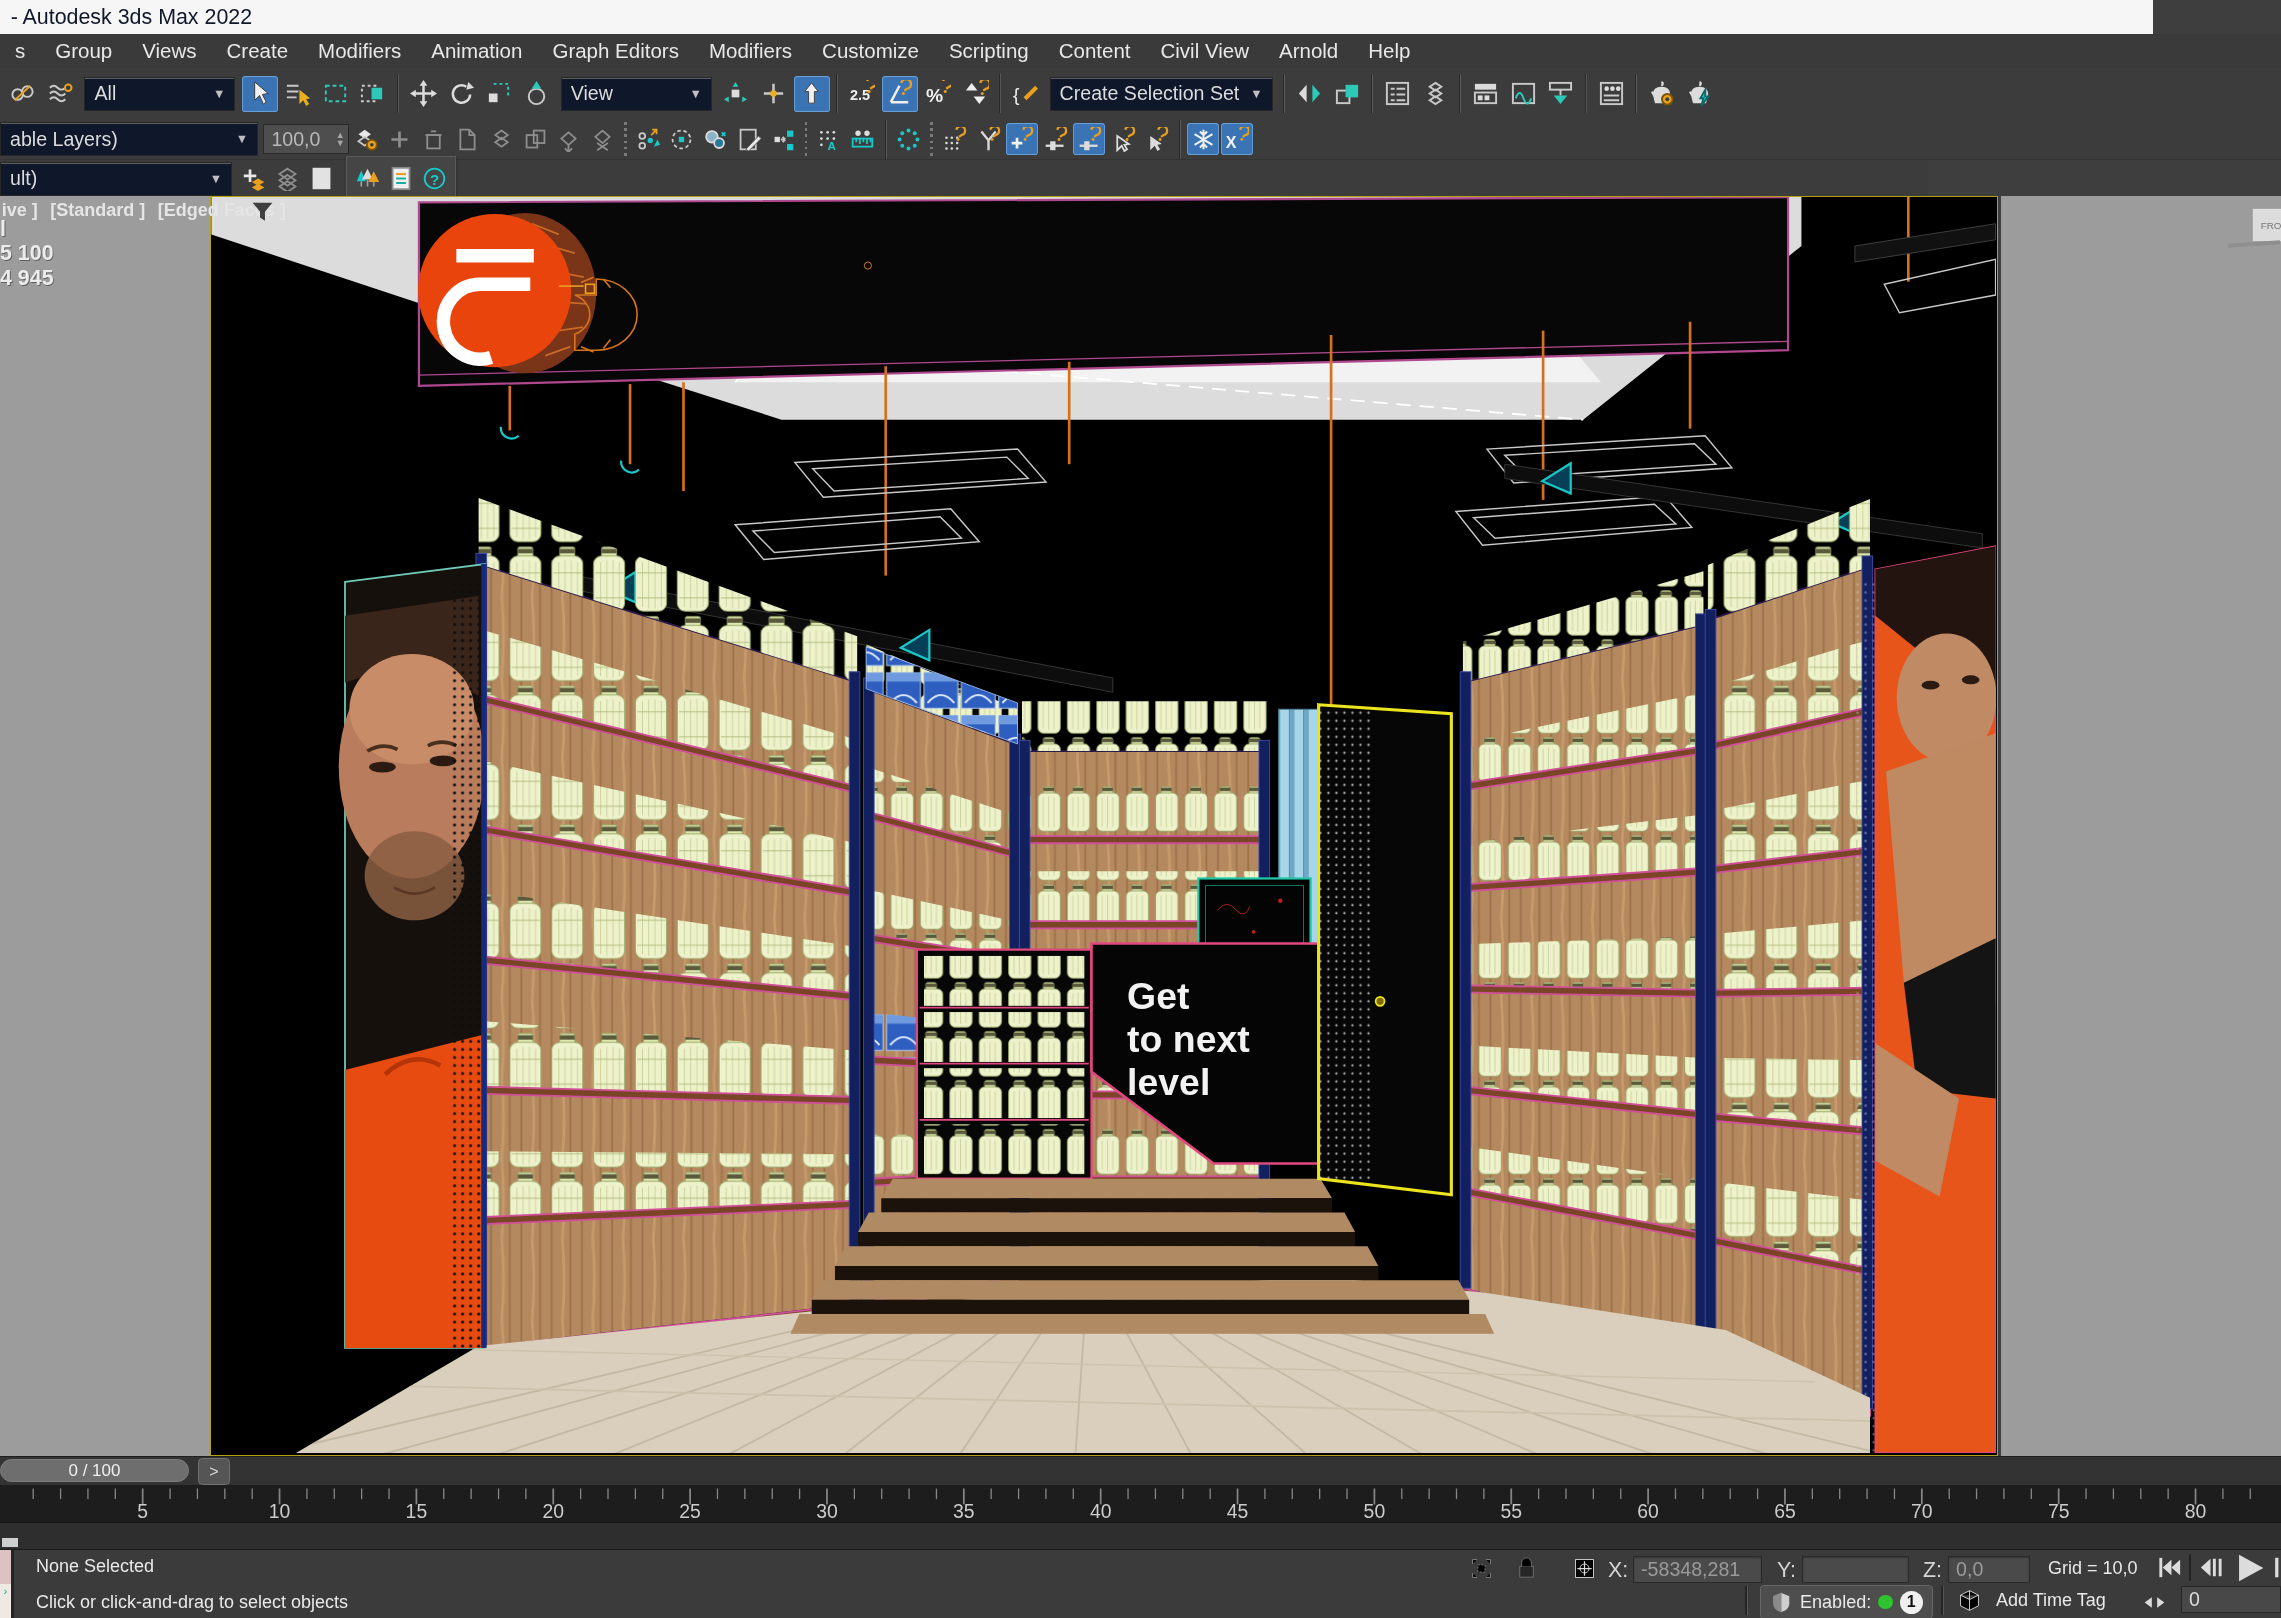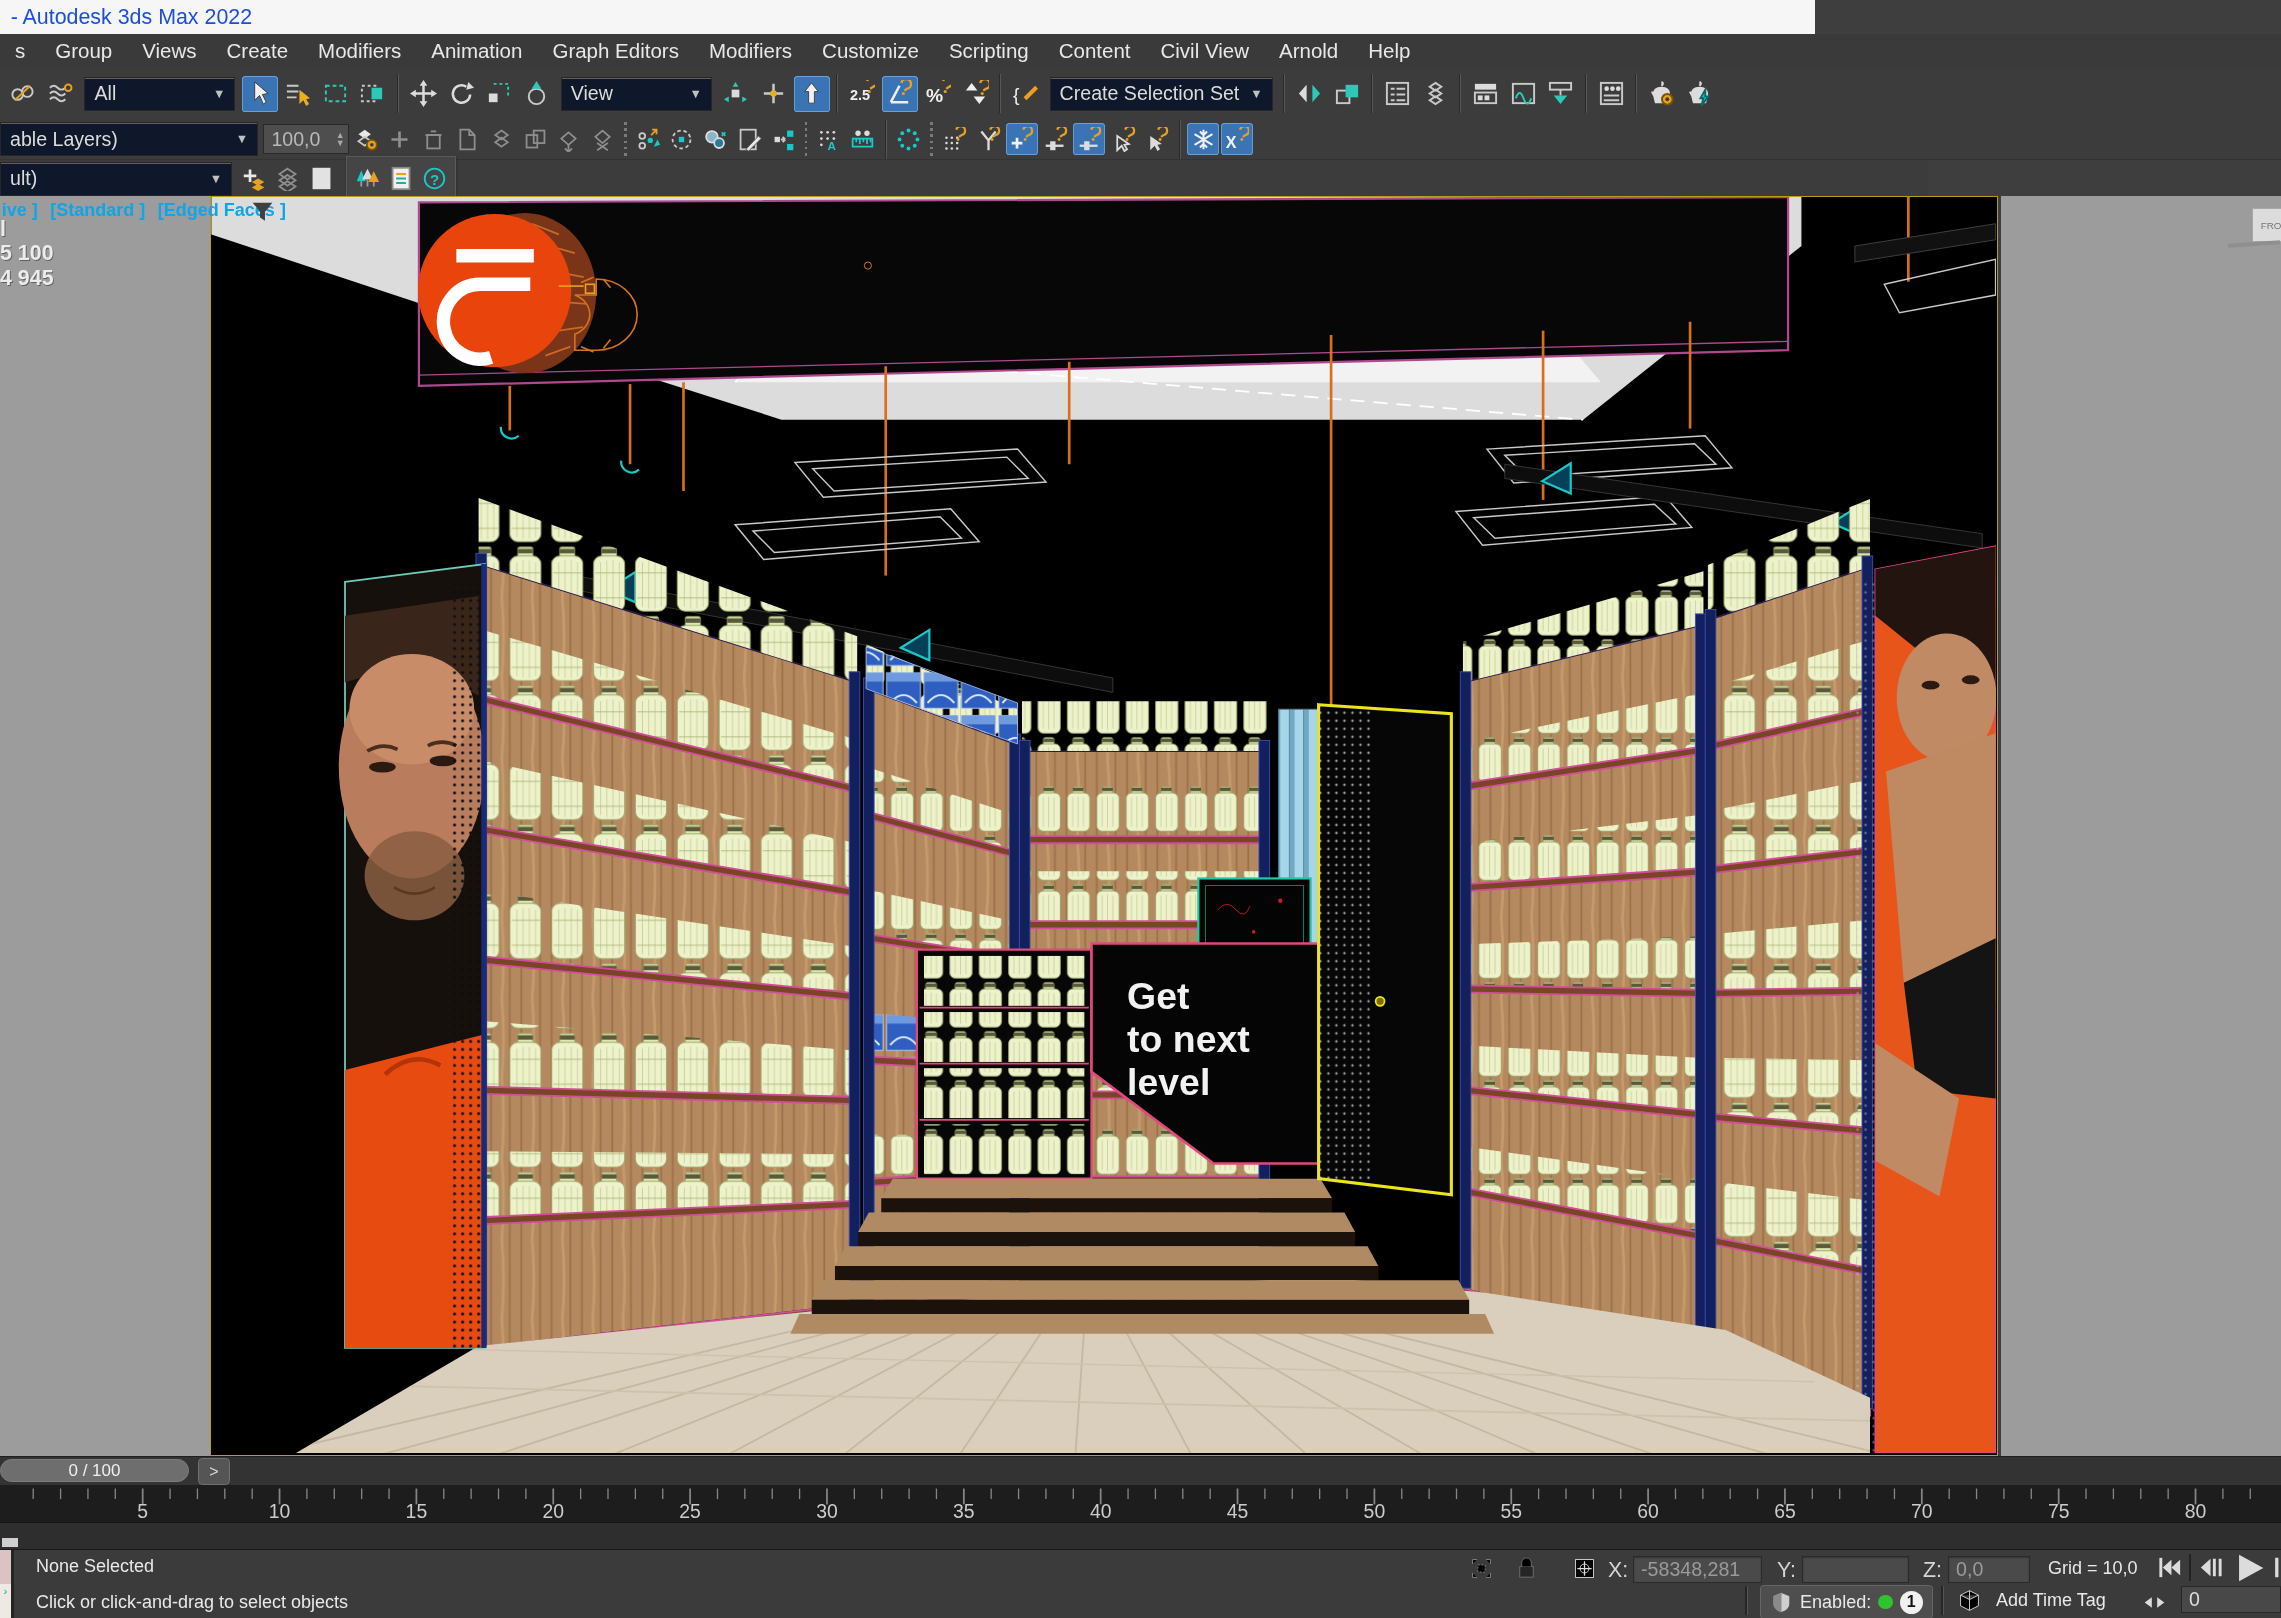--- a/index.html
+++ b/index.html
@@ -1,19 +1,19 @@
 <!DOCTYPE html>
 <html style="font-size:14.3px"><head>
 <meta charset="utf-8">
 <style>
   html,body{margin:0;padding:0;width:2281px;height:1618px;overflow:hidden;background:#3e3e3e;
     font-family:"Liberation Sans",sans-serif;-webkit-font-smoothing:antialiased;}
   .abs{position:absolute;}
   
-  #titlebar{left:0;top:0;width:1815px;height:34px;background:#f6f6f6;color:#1d4ed8;
+  #titlebar{left:0;top:0;width:2153px;height:34px;background:#f6f6f6;color:#0f172a;
     font-size:21.4px;line-height:34px;padding-left:10.7px;box-sizing:border-box;}
   #menubar{left:0;top:34px;width:2281px;height:34px;background:#3a3a3a;border-bottom:0.9px solid #303030;
     display:flex;align-items:center;color:#e8e8e8;font-size:20.5px;}
   .menu-item{padding:0 15px;height:34px;line-height:34px;cursor:default;}
   
   #toolbar1{left:0;top:68px;width:2281px;height:52px;background:#3c3c3c;border-bottom:0.9px solid #333;
     display:flex;align-items:center;padding-left:3.6px;box-sizing:border-box;}
   #toolbar2{left:0;top:119px;width:2281px;height:41px;background:#3c3c3c;border-bottom:0.9px solid #333;
     display:flex;align-items:center;box-sizing:border-box;}
   #toolbar3{left:0;top:160px;width:1928px;height:37px;background:#3c3c3c;
@@ -33,21 +33,21 @@
   .w170{width:151px;} .w250{width:223px;} .w290{width:258px;margin-left:0;} .w260{width:232px;margin-left:0;}
   .spin{height:30px;width:86px;background:#4e4e4e;border:0.9px solid #292929;color:#b9b9b9;font-size:19.6px;
     display:flex;align-items:center;padding:0 3.6px 0 7.1px;box-sizing:border-box;flex:0 0 auto;gap:8px;}
   .spbtns{margin-left:auto;display:flex;flex-direction:column;font-size:9px;color:#a8a8a8;line-height:8px;}
   #float-panel{display:flex;align-items:center;background:#454545;border:0.9px solid #5a5a5a;
     box-shadow:0.9px 1.8px 2.7px rgba(0,0,0,.4);height:43px;padding:0 3.6px;margin-left:7.1px;}
   
   #vp-left{left:0;top:196px;width:210px;height:1260px;background:#9c9c9c;}
   #vp-right{left:2001px;top:196px;width:281px;height:1260px;background:#9c9c9c;}
   #vp-border{left:210px;top:196px;width:1788px;height:1260px;border:1.8px solid #b3a013;box-sizing:border-box;background:#000;}
-  #vp-label{left:1.8px;top:200px;color:#0ea5e9;font-size:18px;font-weight:bold;display:flex;gap:12.5px;white-space:nowrap;}
+  #vp-label{left:1.8px;top:200px;color:#e5e5e5;font-size:18px;font-weight:bold;display:flex;gap:12.5px;white-space:nowrap;}
   .stat{left:0;color:#ececec;font-weight:bold;font-size:21.4px;text-shadow:0.9px 0.9px 0 #606060;}
   #viewcube{left:2252px;top:208px;width:36px;height:32px;background:#dcdcdc;border:0.9px solid #a8a8a8;
     color:#777;font-size:9.8px;display:flex;align-items:center;justify-content:center;}
   #vc-shadow{left:2228px;top:242px;width:52px;height:3.6px;background:#8f8f8f;transform:rotate(-4deg);}
   
   #slider-row{left:0;top:1456px;width:2281px;height:28.5px;background:#333333;border-top:0.9px solid #1f1f1f;}
   #time-slider{left:0;top:1459px;width:189px;height:23px;background:#6e6e6e;border:0.9px solid #7d7d7d;
     border-radius:11.6px;color:#efefef;font-size:17px;display:flex;align-items:flex-end;justify-content:center;box-sizing:border-box;}
   #next-frame-btn{left:198px;top:1458px;width:30px;height:25px;background:#555;border:0.9px solid #707070;
     border-radius:4.5px;color:#ddd;font-size:16px;display:flex;align-items:center;justify-content:center;}

